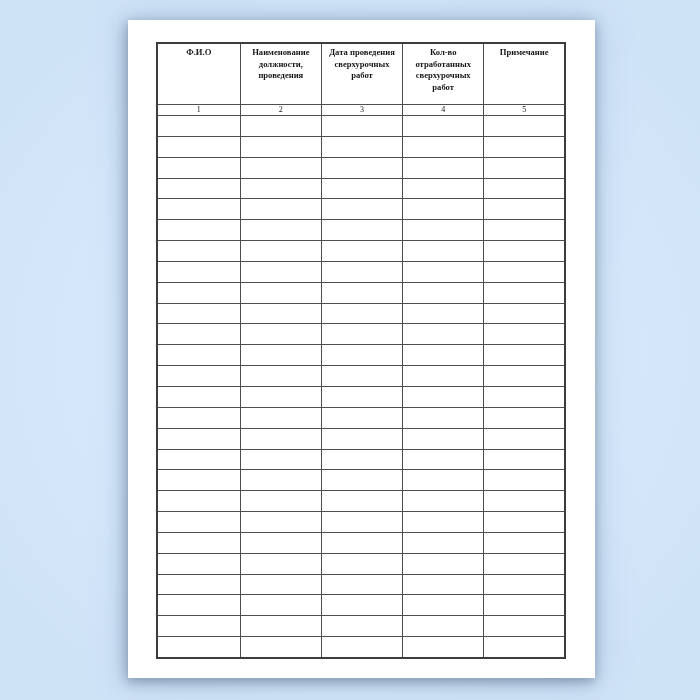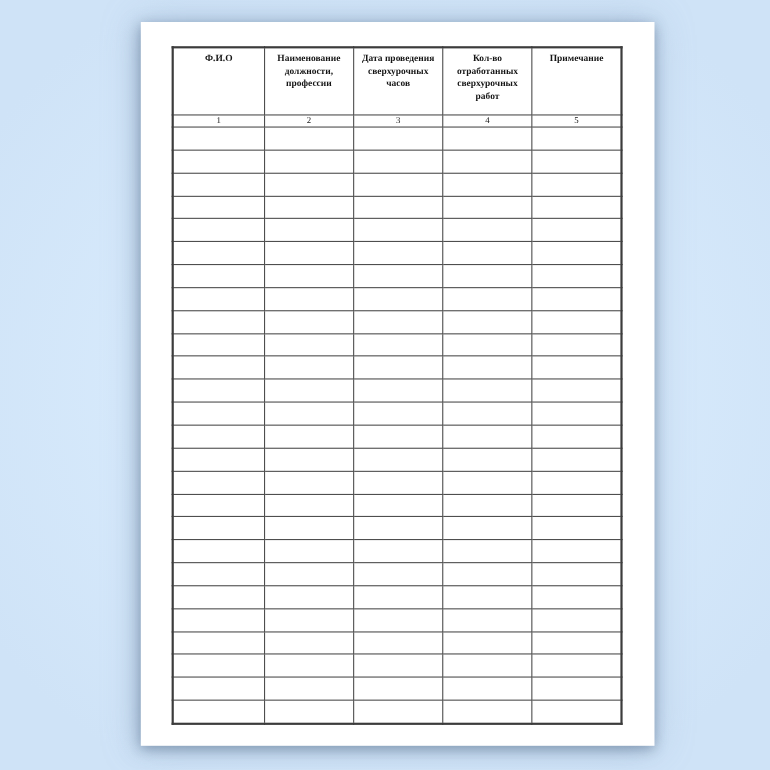--- a/index.html
+++ b/index.html
@@ -79,22 +79,22 @@
       <colgroup>
         <col class="c1">
           <col class="cn">
           <col class="cn">
           <col class="cn">
           <col class="cn">
       </colgroup>
       <thead>
         <tr class="row-header">
           <th>Ф.И.О</th>
-          <th>Наименование должности, профессии</th>
-          <th>Дата проведения сверхурочных часов</th>
+          <th>Наименование должности, проведения</th>
+          <th>Дата проведения сверхурочных работ</th>
           <th>Кол-во отработанных сверхурочных работ</th>
           <th>Примечание</th>
         </tr>
         <tr class="row-numbers">
           <td>1</td>
           <td>2</td>
           <td>3</td>
           <td>4</td>
           <td>5</td>
         </tr>

